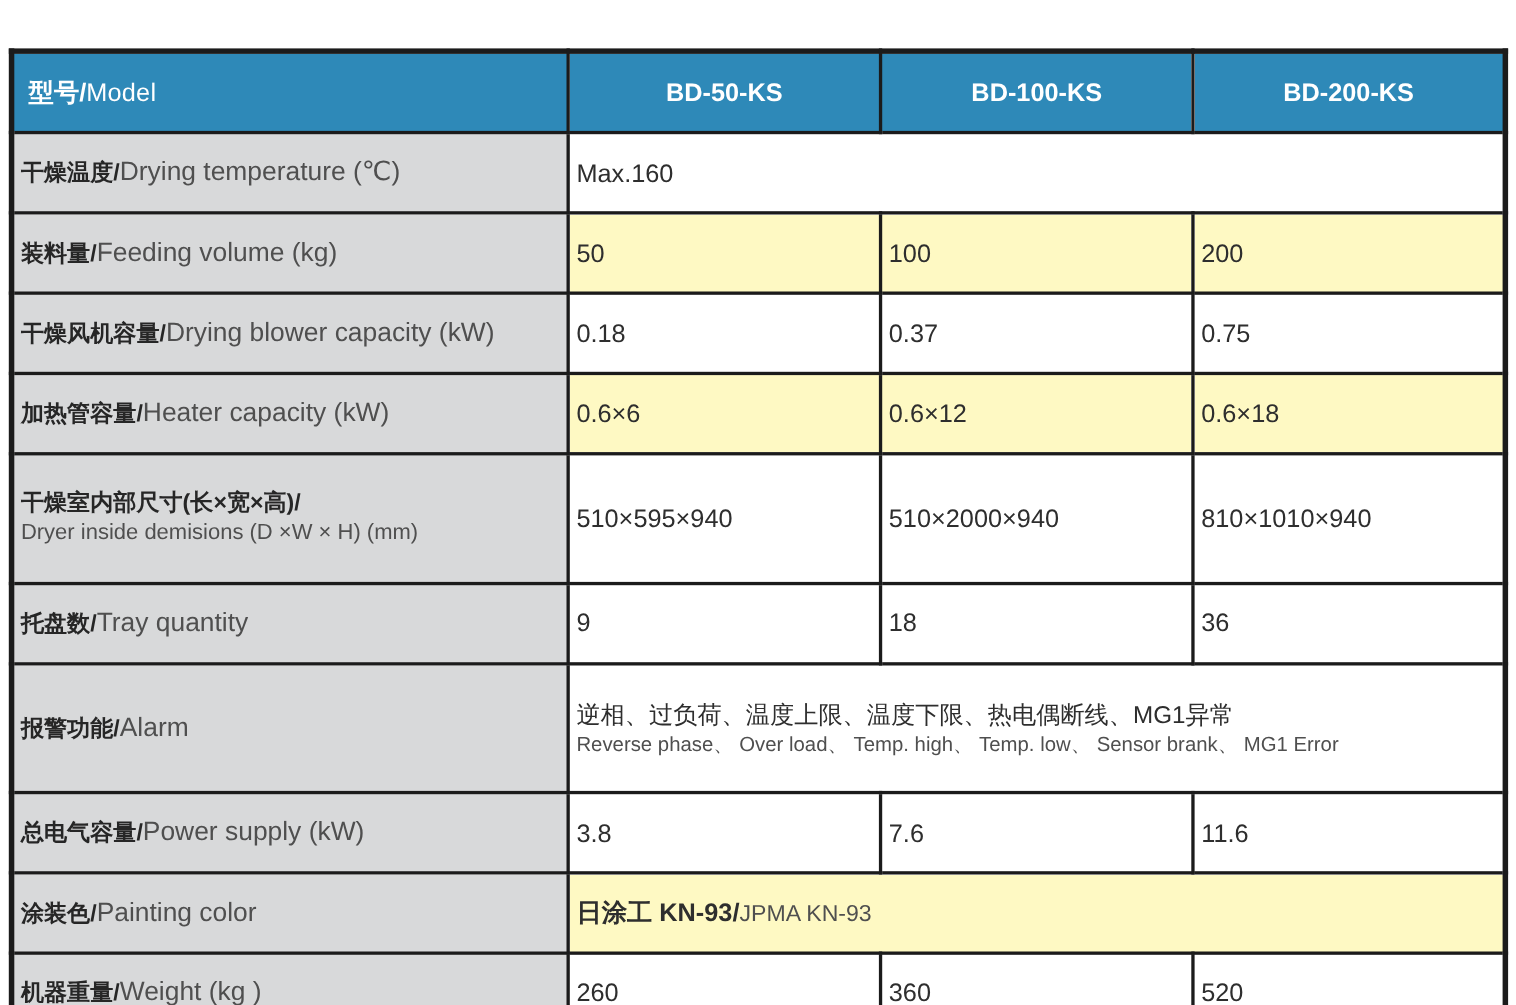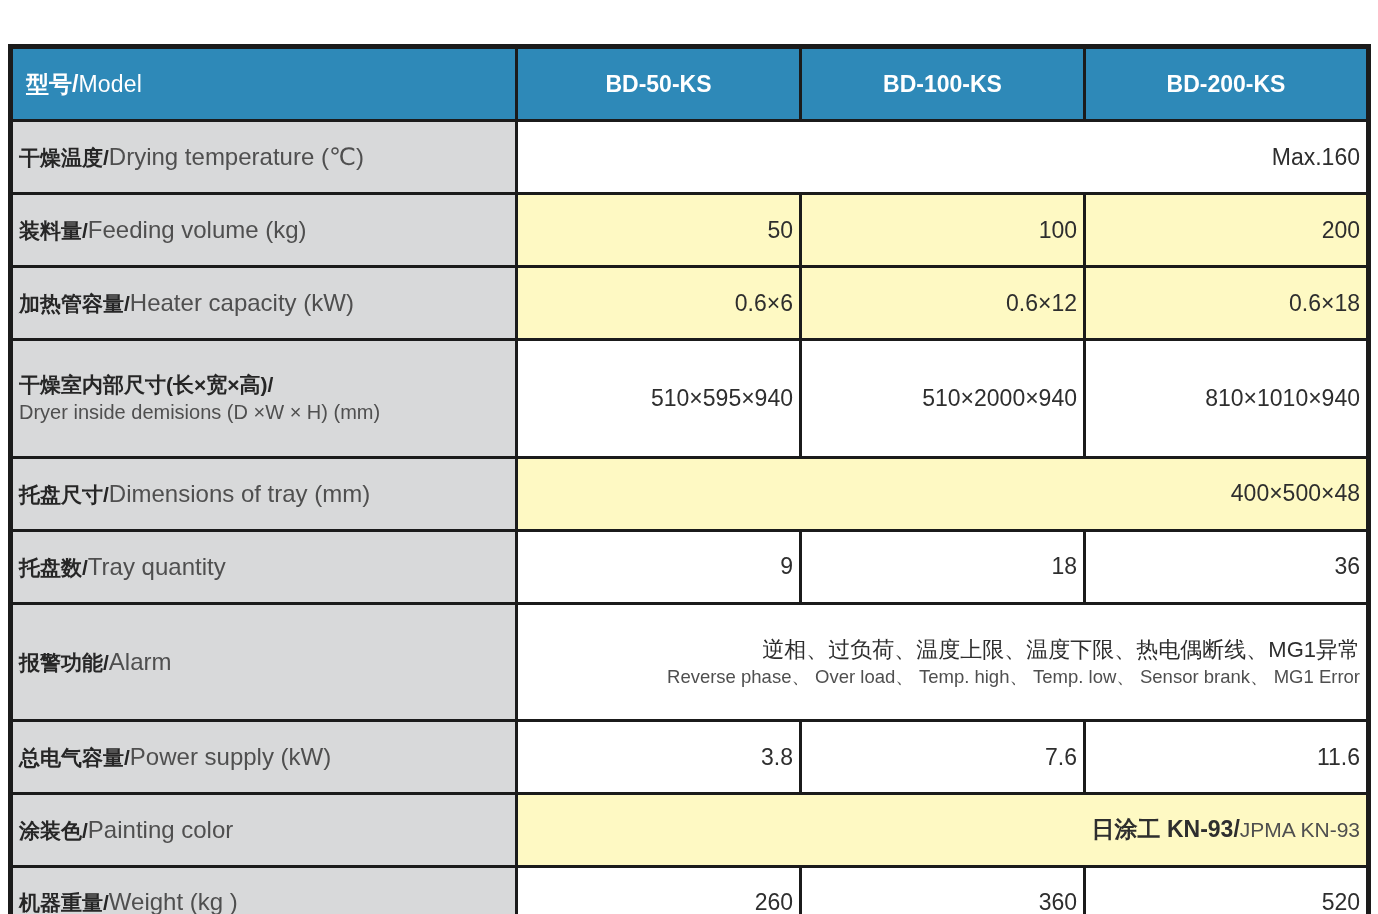--- a/index.html
+++ b/index.html
@@ -72,21 +72,21 @@
     font-size: 24px;
   }
   td.label .sub {
     display: block;
     font-weight: normal;
     color: #4f4f4f;
     font-size: 20px;
     margin-top: 1px;
   }
   td.val {
-    text-align: right;
+    text-align: left;
     vertical-align: middle;
     font-size: 23px;
     color: #2e2e2e;
     background: #ffffff;
   }
   tr.shade-gray td.val { background: #fef9c3; }
   td.val .line-zh {
     display: block;
     font-size: 22px;
     color: #2e2e2e;
@@ -132,46 +132,48 @@
 
     <tr class="r shade-gray">
       <td class="label">
         <span class="zh">装料量/</span><span class="en">Feeding volume (kg)</span>
       </td>
       <td class="val">50</td>
       <td class="val">100</td>
       <td class="val">200</td>
     </tr>
 
+    <tr class="r shade-white">
+      <td class="label">
+        <span class="zh">干燥风机容量/</span><span class="en">Drying blower capacity (kW)</span>
+      </td>
+      <td class="val">0.18</td>
+      <td class="val">0.37</td>
+      <td class="val">0.75</td>
+    </tr>
 
     <tr class="r shade-gray">
       <td class="label">
         <span class="zh">加热管容量/</span><span class="en">Heater capacity (kW)</span>
       </td>
       <td class="val">0.6×6</td>
       <td class="val">0.6×12</td>
       <td class="val">0.6×18</td>
     </tr>
 
     <tr class="r-tall shade-white">
       <td class="label">
         <span class="zh">干燥室内部尺寸(长×宽×高)/</span>
         <span class="sub">Dryer inside demisions (D ×W × H) (mm)</span>
       </td>
       <td class="val">510×595×940</td>
       <td class="val">510×2000×940</td>
       <td class="val">810×1010×940</td>
     </tr>
 
-    <tr class="r shade-gray">
-      <td class="label">
-        <span class="zh">托盘尺寸/</span><span class="en">Dimensions of tray (mm)</span>
-      </td>
-      <td class="val" colspan="3">400×500×48</td>
-    </tr>
 
     <tr class="r shade-white">
       <td class="label">
         <span class="zh">托盘数/</span><span class="en">Tray quantity</span>
       </td>
       <td class="val">9</td>
       <td class="val">18</td>
       <td class="val">36</td>
     </tr>
 

